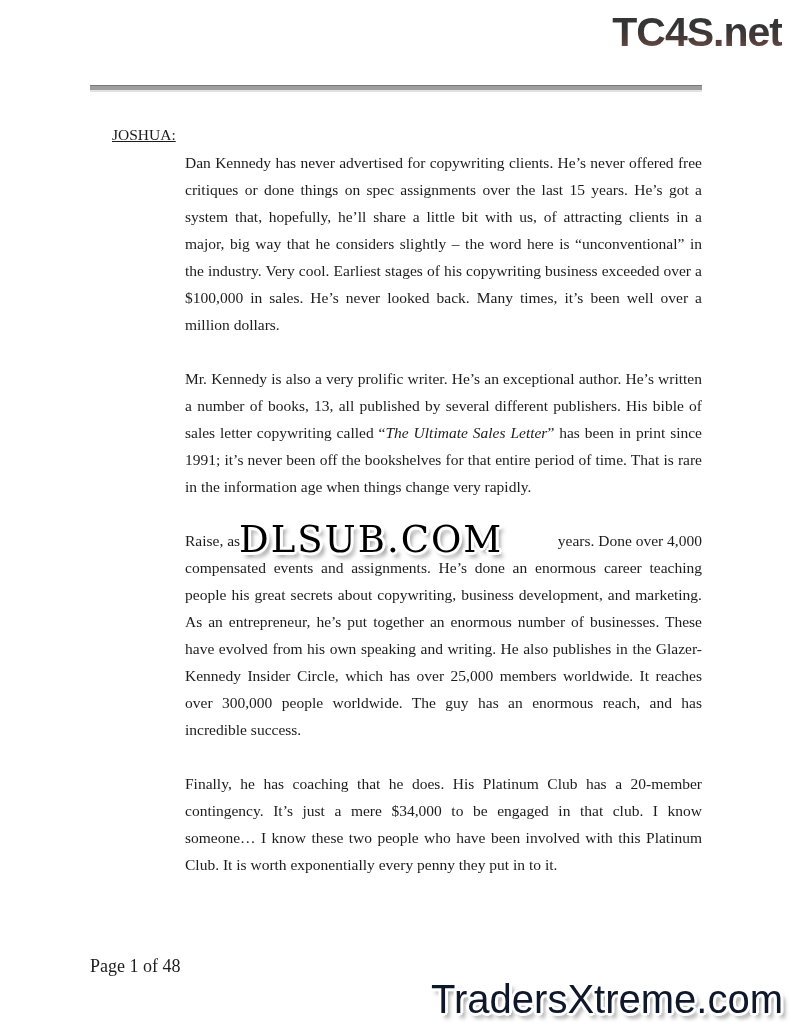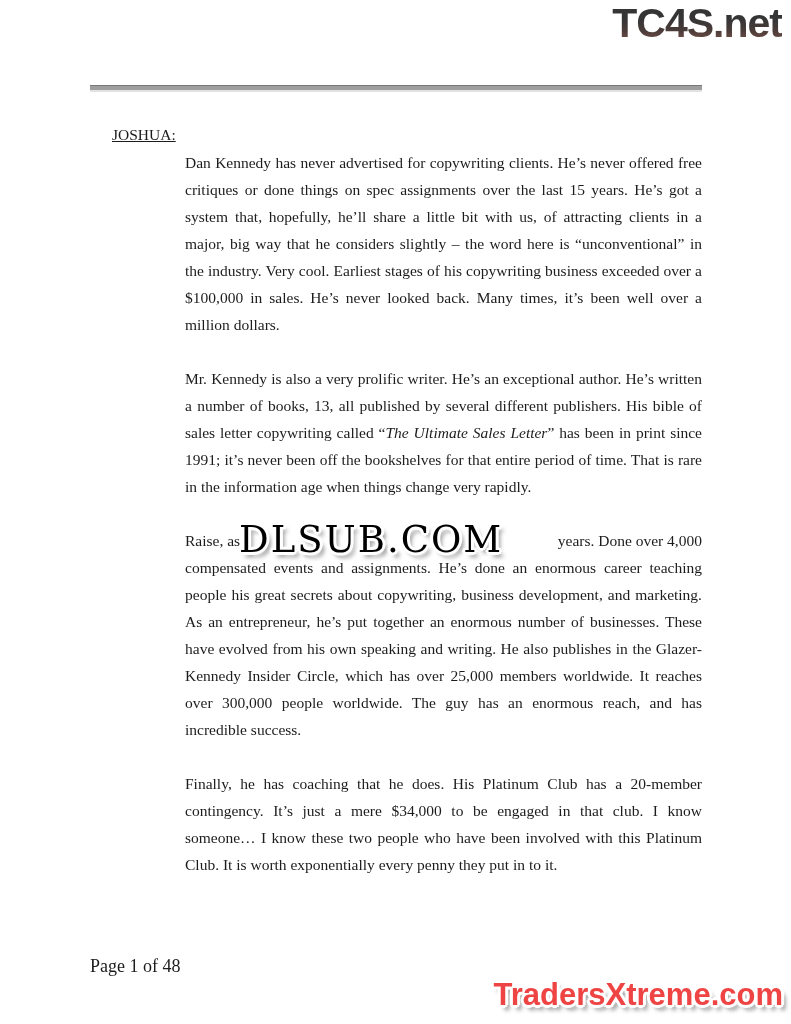--- a/index.html
+++ b/index.html
@@ -7,21 +7,21 @@
     position:relative;
     width:791px;height:1024px;
     background:#ffffff;
     overflow:hidden;
     font-family:"Liberation Serif", serif;
     color:#1c1c1c;
   }
 
   
   .logo-top{
-    position:absolute;top:0px;right:9px;
+    position:absolute;top:9px;right:9px;
     font-family:"Liberation Sans", sans-serif;
     font-weight:bold;font-size:41px;letter-spacing:-1px;
     color:#3a3a3a;
   }
   @supports ((-webkit-background-clip:text) or (background-clip:text)){
     .logo-top{
       background:linear-gradient(to bottom,#353535 40%,#4a3c39 65%,#8e5a50 100%);
       -webkit-background-clip:text;background-clip:text;
       color:transparent;
     }
@@ -62,22 +62,22 @@
       -3px 0 0 #fff, 3px 0 0 #fff, 0 -3px 0 #fff, 0 3px 0 #fff,
       4px 5px 4px rgba(70,70,70,.65);
     transform:scaleY(1.02);
   }
 
   
   .footer-page{position:absolute;left:90px;top:956px;font-size:18px;}
   .logo-bottom{
     position:absolute;right:8px;top:977px;
     font-family:"Liberation Sans", sans-serif;
-    font-weight:bold;font-size:31px;letter-spacing:0px;
-    color:#ef4444;
+    font-weight:normal;font-size:40px;letter-spacing:0px;
+    color:#0f172a;
     text-shadow:
       -2px -2px 0 #fff, 2px -2px 0 #fff, -2px 2px 0 #fff, 2px 2px 0 #fff,
       -3px 0 0 #fff, 3px 0 0 #fff, 0 -3px 0 #fff, 0 3px 0 #fff,
       4px 5px 4px rgba(110,110,110,.8);
   }
 </style>
 </head>
 <body>
 
 <div class="page">

